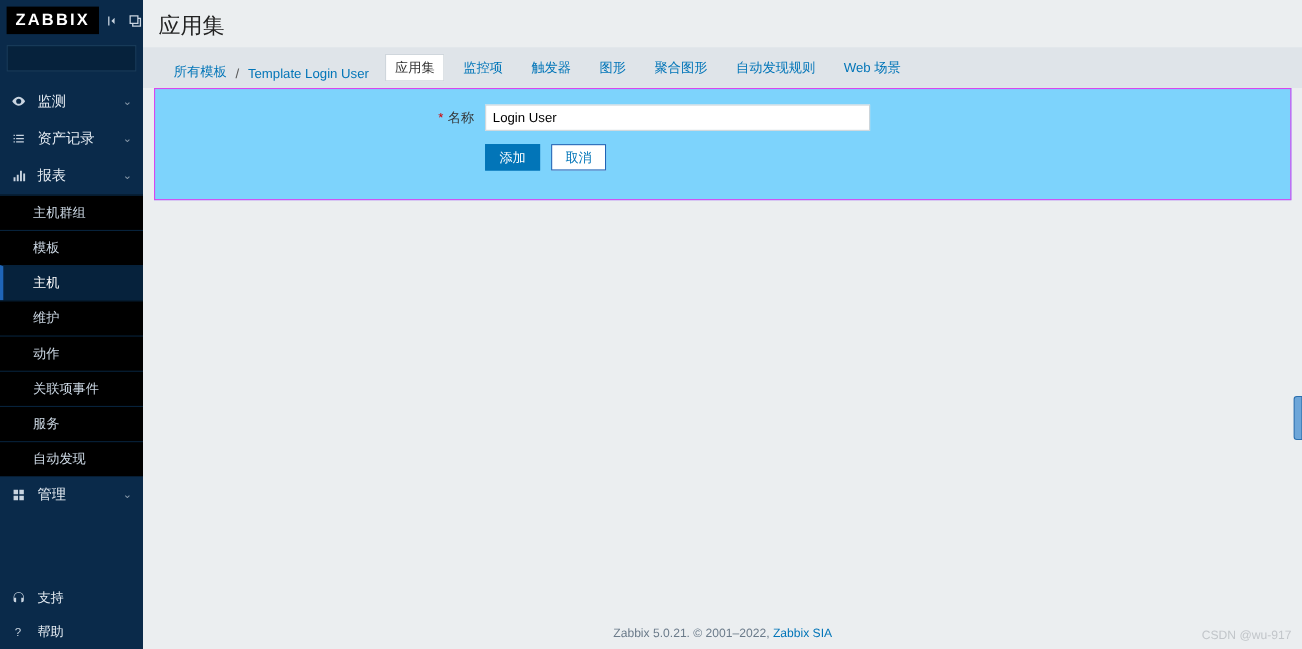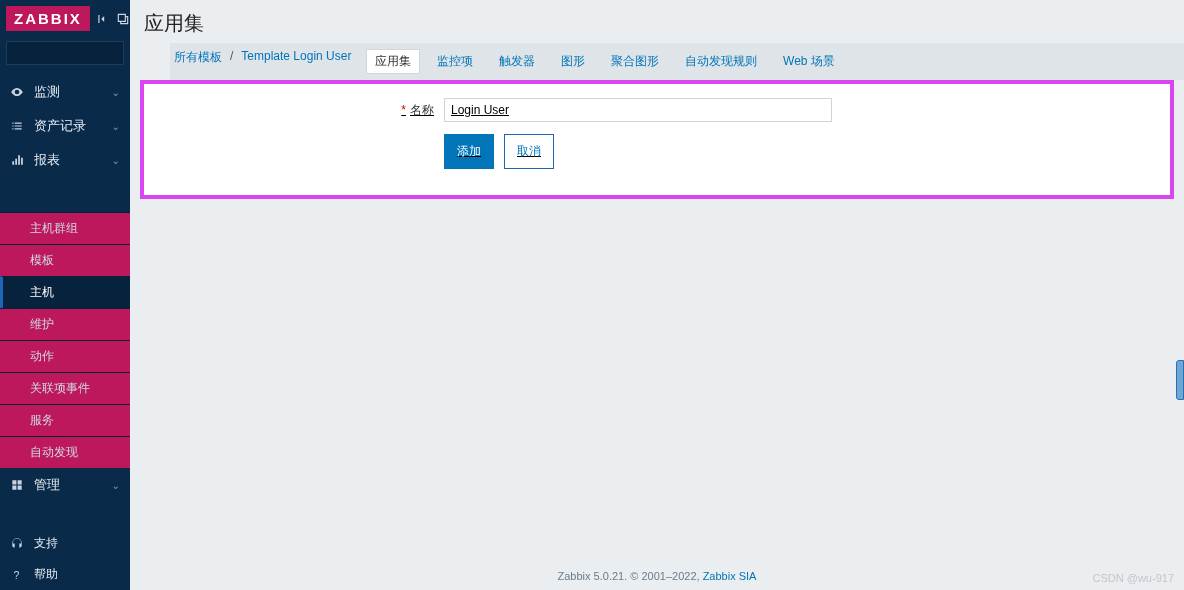--- a/index.html
+++ b/index.html
@@ -3,55 +3,55 @@
   <meta charset="utf-8">
   <style>
     * { margin: 0; padding: 0; box-sizing: border-box; font-family: Arial, "Microsoft YaHei", sans-serif; }
     html, body { width: 1184px; height: 590px; overflow: hidden; background: #ebeef0; }
 
     .app { display: flex; width: 100%; height: 100%; }
 
     
     .sidebar { width: 130px; background: #0a2a4a; color: #c9d4e0; display: flex; flex-direction: column; font-size: 12px; }
     .sb-header { display: flex; align-items: center; gap: 6px; padding: 6px 6px 6px 6px; }
-    .logo { background: #be185d; color: #fff; font-weight: bold; letter-spacing: 2px; font-size: 15px; padding: 4px 8px; display: inline-block; }
+    .logo { background: #000000; color: #fff; font-weight: bold; letter-spacing: 2px; font-size: 15px; padding: 4px 8px; display: inline-block; }
     .sb-header .hdr-icons { margin-left: auto; display: flex; gap: 6px; }
     .hdr-icons .ic { width: 14px; height: 14px; display: inline-flex; align-items: center; justify-content: center; color: #c9d4e0; cursor: pointer; }
     .search-wrap { padding: 4px 6px 10px 6px; }
     .search { position: relative; background: #06223c; border: 1px solid #1a3d5c; height: 24px; display: flex; align-items: center; }
     .search input { flex: 1; background: transparent; border: none; outline: none; color: #fff; font-size: 12px; padding: 0 6px; }
     .search .mag { width: 22px; display: flex; align-items: center; justify-content: center; color: #c9d4e0; cursor: pointer; }
     .nav { display: flex; flex-direction: column; }
     .nav-item { display: flex; align-items: center; padding: 8px 10px; cursor: pointer; color: #e4ebf2; font-size: 13px; gap: 10px; position: relative; }
     .nav-item.expanded { background: #0c3a66; }
     .nav-item .icon { width: 14px; display: inline-flex; justify-content: center; color: #c9d4e0; }
     .nav-item .chev { margin-left: auto; font-size: 10px; color: #89a; }
-    .sub { background: #be185d; margin-top: 35px; }
+    .sub { background: #000000; }
     .sub-item { padding: 7px 10px 7px 30px; font-size: 12px; color: #cdd9e5; cursor: pointer; border-top: 1px solid #07223b; }
     .sub-item.active { background: #06223c; color: #fff; border-left: 3px solid #1f65b7; padding-left: 27px; }
     .spacer { flex: 1; }
     .nav-bottom .nav-item { font-size: 12px; padding: 7px 10px; }
 
     
     .main { flex: 1; display: flex; flex-direction: column; background: #ebeef0; position: relative; }
     .title-bar { padding: 10px 14px 6px 14px; }
     .title { font-size: 20px; color: #222; font-weight: normal; }
-    .tabs-row { background: #dfe4e9; padding: 6px 4px; display: flex; align-items: flex-start; gap: 4px; font-size: 12px; color: #0275b8; margin-left: 40px; }
+    .tabs-row { background: #dfe4e9; padding: 6px 28px; display: flex; align-items: flex-end; gap: 4px; font-size: 12px; color: #0275b8; }
     .bc-link { color: #0275b8; text-decoration: none; cursor: pointer; }
     .bc-sep { color: #555; margin: 0 4px; }
     .tab { padding: 3px 8px; cursor: pointer; border: 1px solid transparent; }
     .tab.active { background: #fff; border: 1px solid #cfd6dc; color: #333; }
     .tab + .tab { margin-left: 4px; }
-    .form-card { background: #ffffff; margin: 0 10px; border: 4px solid #d946ef; padding: 14px 0 14px 0; text-decoration: underline; }
+    .form-card { background: #7dd3fc; margin: 0 10px; border: 1px solid #d946ef; padding: 14px 0 14px 0; }
     .form-row { display: flex; align-items: center; margin-bottom: 12px; }
     .form-label { width: 300px; text-align: right; padding-right: 10px; font-size: 12px; color: #333; }
     .form-label .req { color: #d40000; margin-right: 4px; }
-    .form-input { width: 388px; height: 24px; border: 1px solid #ccd5db; padding: 0 6px; font-size: 12px; outline: none; }
+    .form-input { width: 350px; height: 24px; border: 1px solid #ccd5db; padding: 0 6px; font-size: 12px; outline: none; }
     .form-btns { display: flex; gap: 10px; }
-    .btn { height: 35px; padding: 0 12px; font-size: 12px; border: 1px solid #1f65b7; cursor: pointer; display: inline-flex; align-items: center; }
+    .btn { height: 24px; padding: 0 12px; font-size: 12px; border: 1px solid #1f65b7; cursor: pointer; display: inline-flex; align-items: center; }
     .btn-primary { background: #0275b8; color: #fff; border-color: #0275b8; }
     .btn-secondary { background: #fff; color: #0275b8; }
     .footer { text-align: center; font-size: 11px; color: #6b7b8a; padding: 8px 0; margin-top: auto; }
     .footer a { color: #0275b8; text-decoration: none; }
     .watermark { position: absolute; right: 10px; bottom: 6px; font-size: 11px; color: #c2c6ca; }
     .side-handle { position: absolute; right: 0; top: 360px; width: 8px; height: 40px; background: #6da6d9; border: 1px solid #2b6fae; border-radius: 3px 0 0 3px; cursor: pointer; }
 
     
     svg { width: 14px; height: 14px; display: block; }
   </style>

